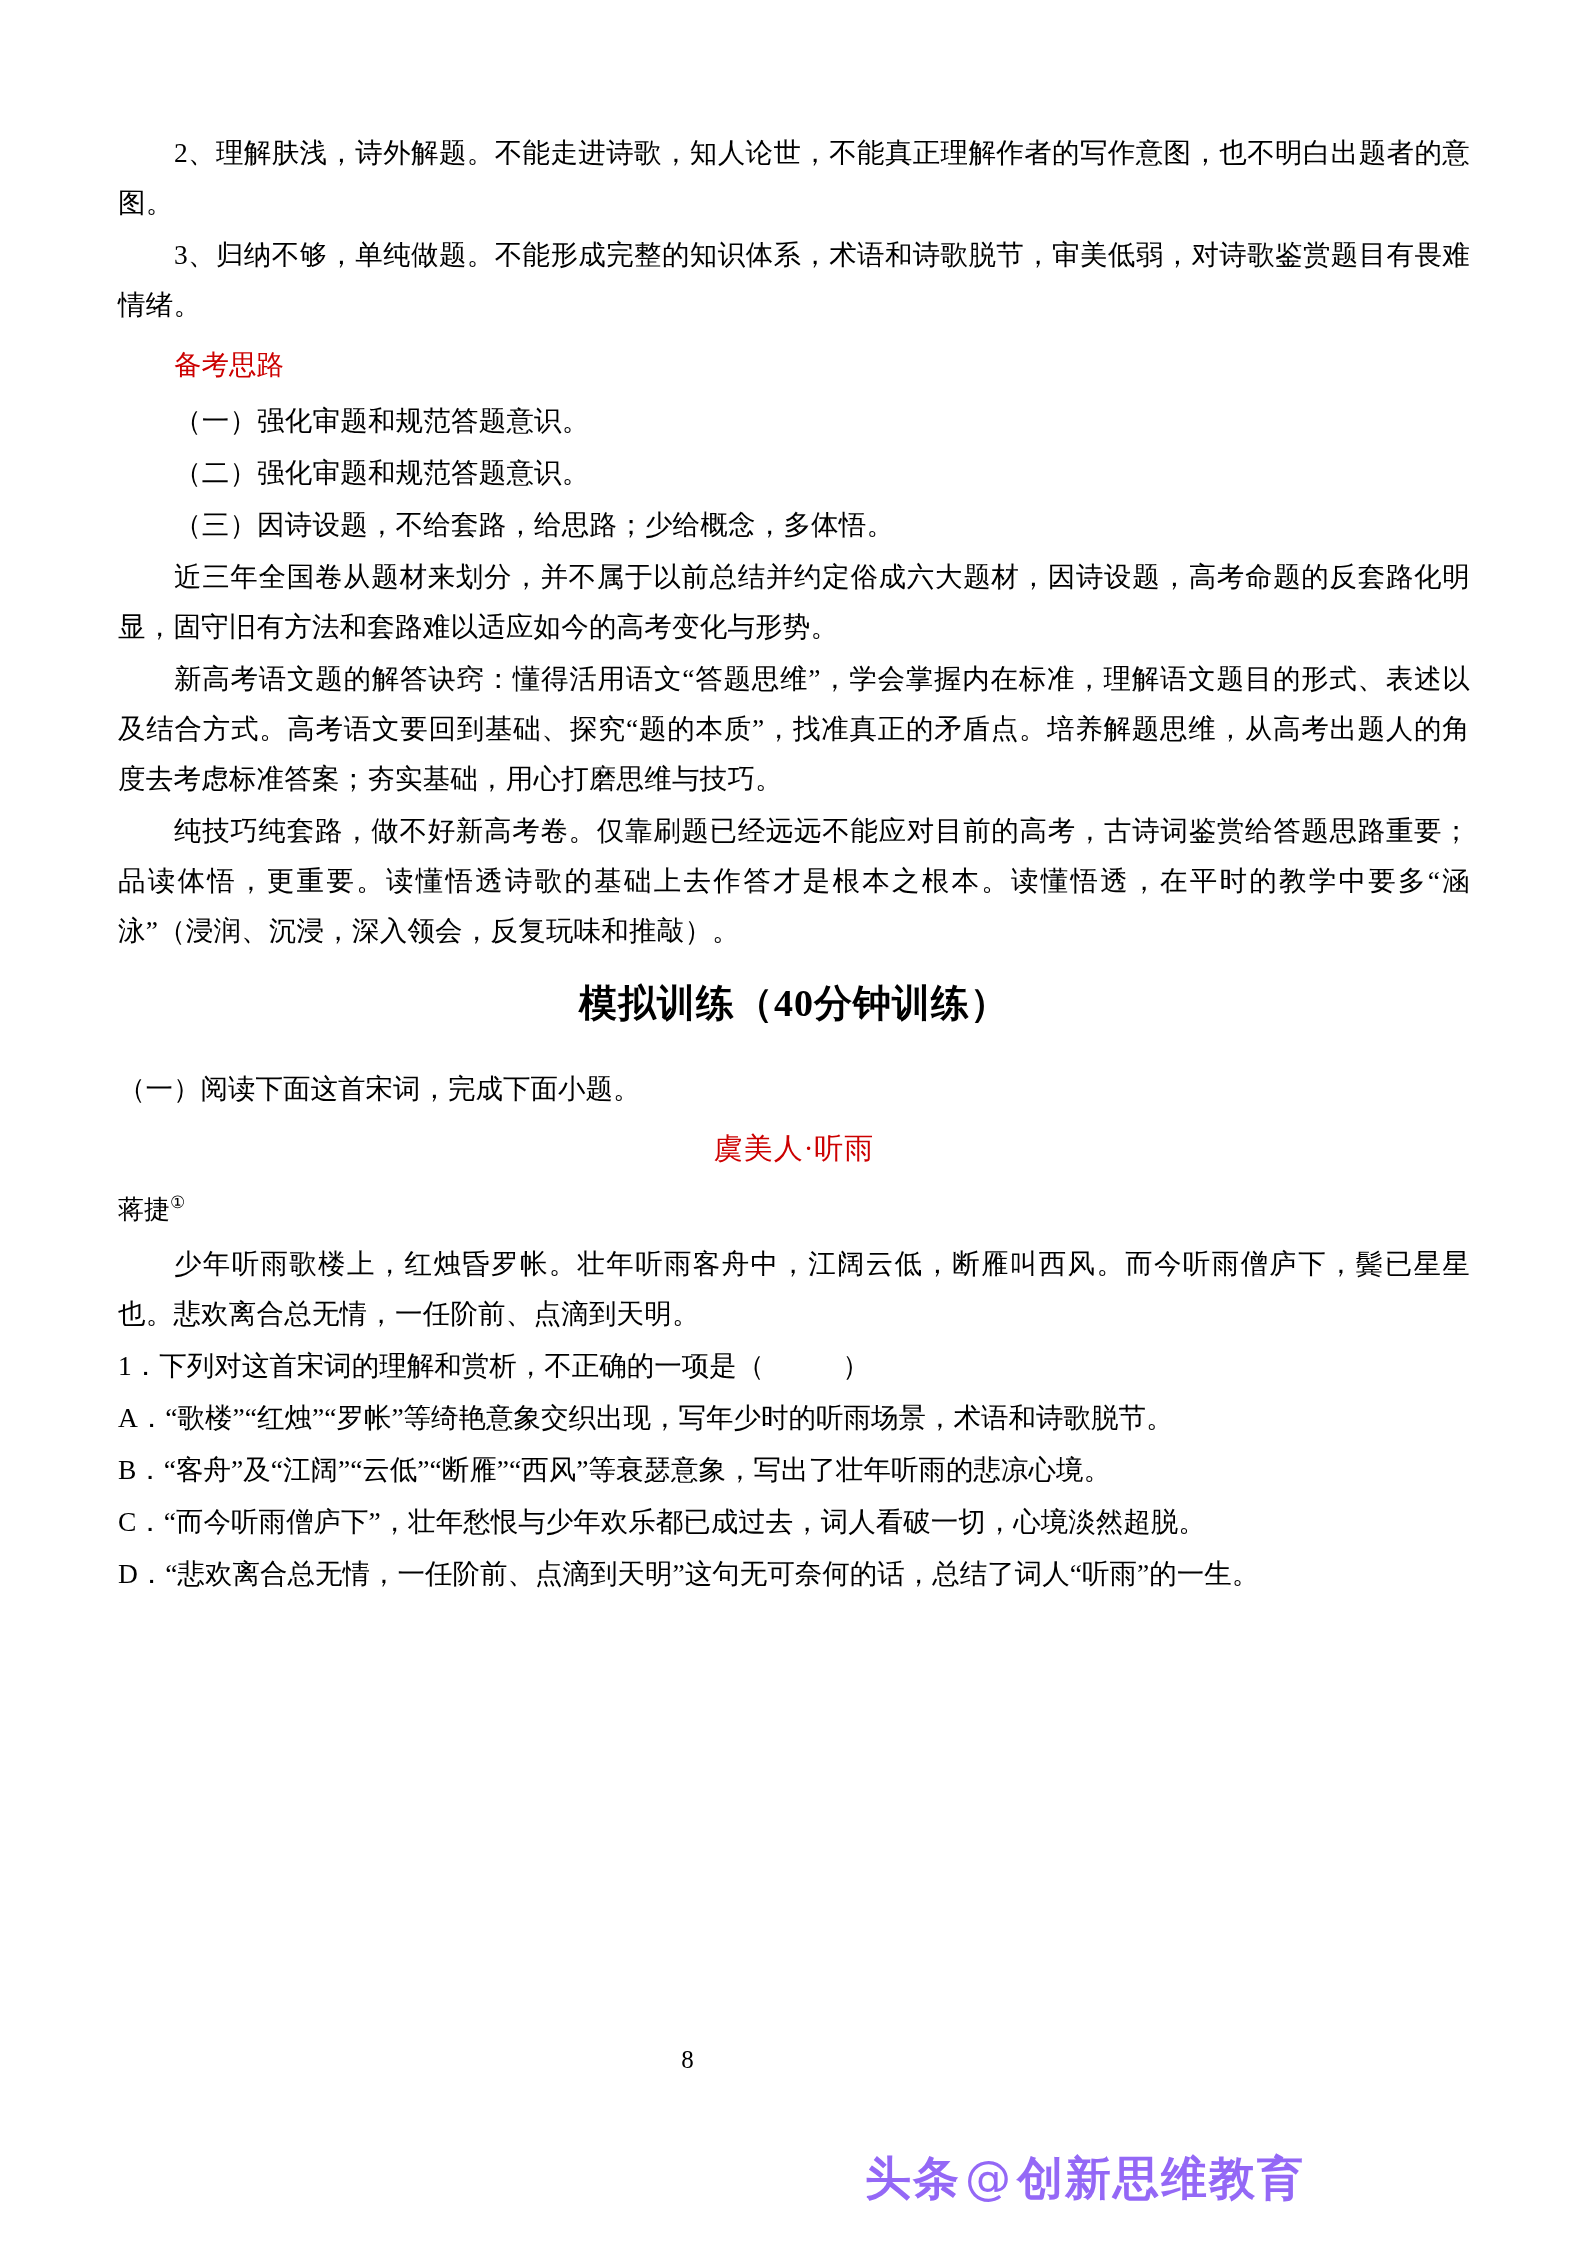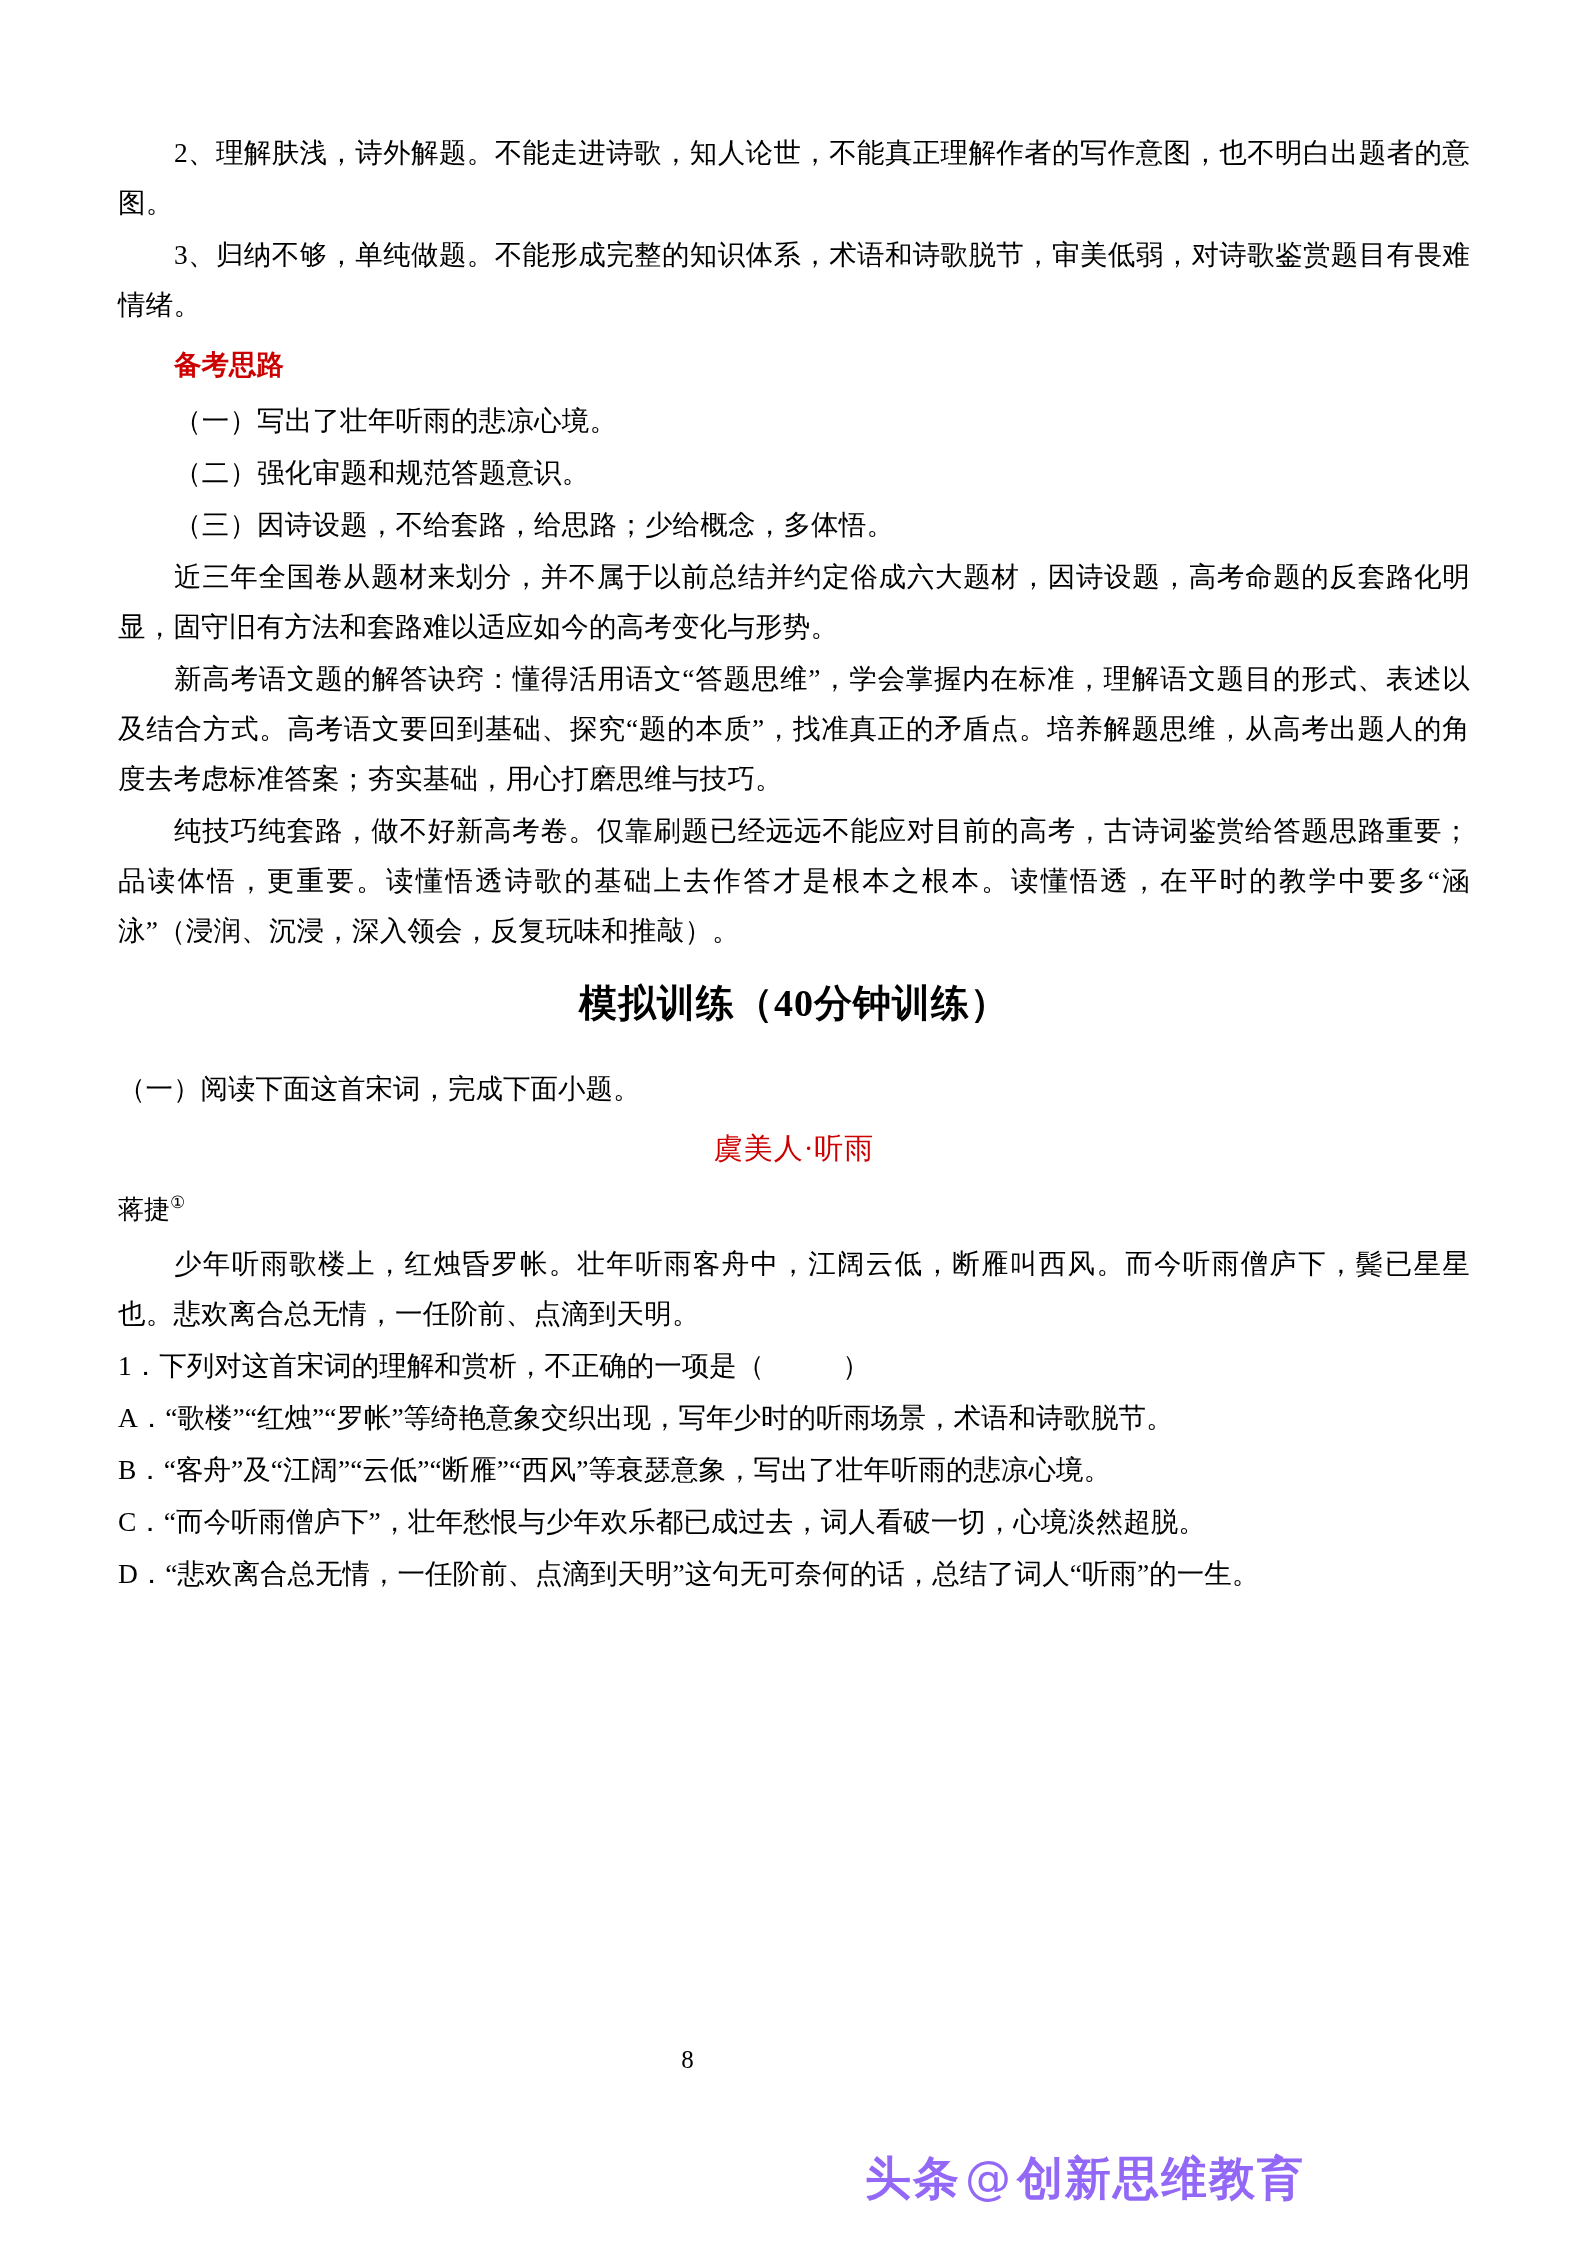--- a/index.html
+++ b/index.html
@@ -42,21 +42,21 @@
     text-indent: 56px;
     letter-spacing: 0.2px;
     word-break: break-all;
   }
 
   
   .red-heading {
     margin: 10px 0 6px 0;
     font-size: 27.5px;
     line-height: 50px;
-    font-weight: bold;
+    font-weight: normal;
     text-indent: 56px;
     color: var(--accent, #cc0000);
   }
 
   
   .section-title {
     margin: 18px 0 32px 0;
     text-align: center;
     font-size: 38px;
     line-height: 58px;
@@ -142,21 +142,21 @@
 <div class="page">
 
   <div class="content">
 
     <p class="para">2、理解肤浅，诗外解题。不能走进诗歌，知人论世，不能真正理解作者的写作意图，也不明白出题者的意图。</p>
 
     <p class="para">3、归纳不够，单纯做题。不能形成完整的知识体系，术语和诗歌脱节，审美低弱，对诗歌鉴赏题目有畏难情绪。</p>
 
     <div class="red-heading">备考思路</div>
 
-    <p class="para">（一）写出了壮年听雨的悲凉心境。</p>
+    <p class="para">（一）强化审题和规范答题意识。</p>
     <p class="para">（二）强化审题和规范答题意识。</p>
     <p class="para">（三）因诗设题，不给套路，给思路；少给概念，多体悟。</p>
 
     <p class="para">近三年全国卷从题材来划分，并不属于以前总结并约定俗成六大题材，因诗设题，高考命题的反套路化明显，固守旧有方法和套路难以适应如今的高考变化与形势。</p>
     <p class="para">新高考语文题的解答诀窍：懂得活用语文“答题思维”，学会掌握内在标准，理解语文题目的形式、表述以及结合方式。高考语文要回到基础、探究“题的本质”，找准真正的矛盾点。培养解题思维，从高考出题人的角度去考虑标准答案；夯实基础，用心打磨思维与技巧。</p>
     <p class="para">纯技巧纯套路，做不好新高考卷。仅靠刷题已经远远不能应对目前的高考，古诗词鉴赏给答题思路重要；品读体悟，更重要。读懂悟透诗歌的基础上去作答才是根本之根本。读懂悟透，在平时的教学中要多“涵泳”（浸润、沉浸，深入领会，反复玩味和推敲）。</p>
 
     <h2 class="section-title">模拟训练（40分钟训练）</h2>
 
     <p class="flat">（一）阅读下面这首宋词，完成下面小题。</p>

